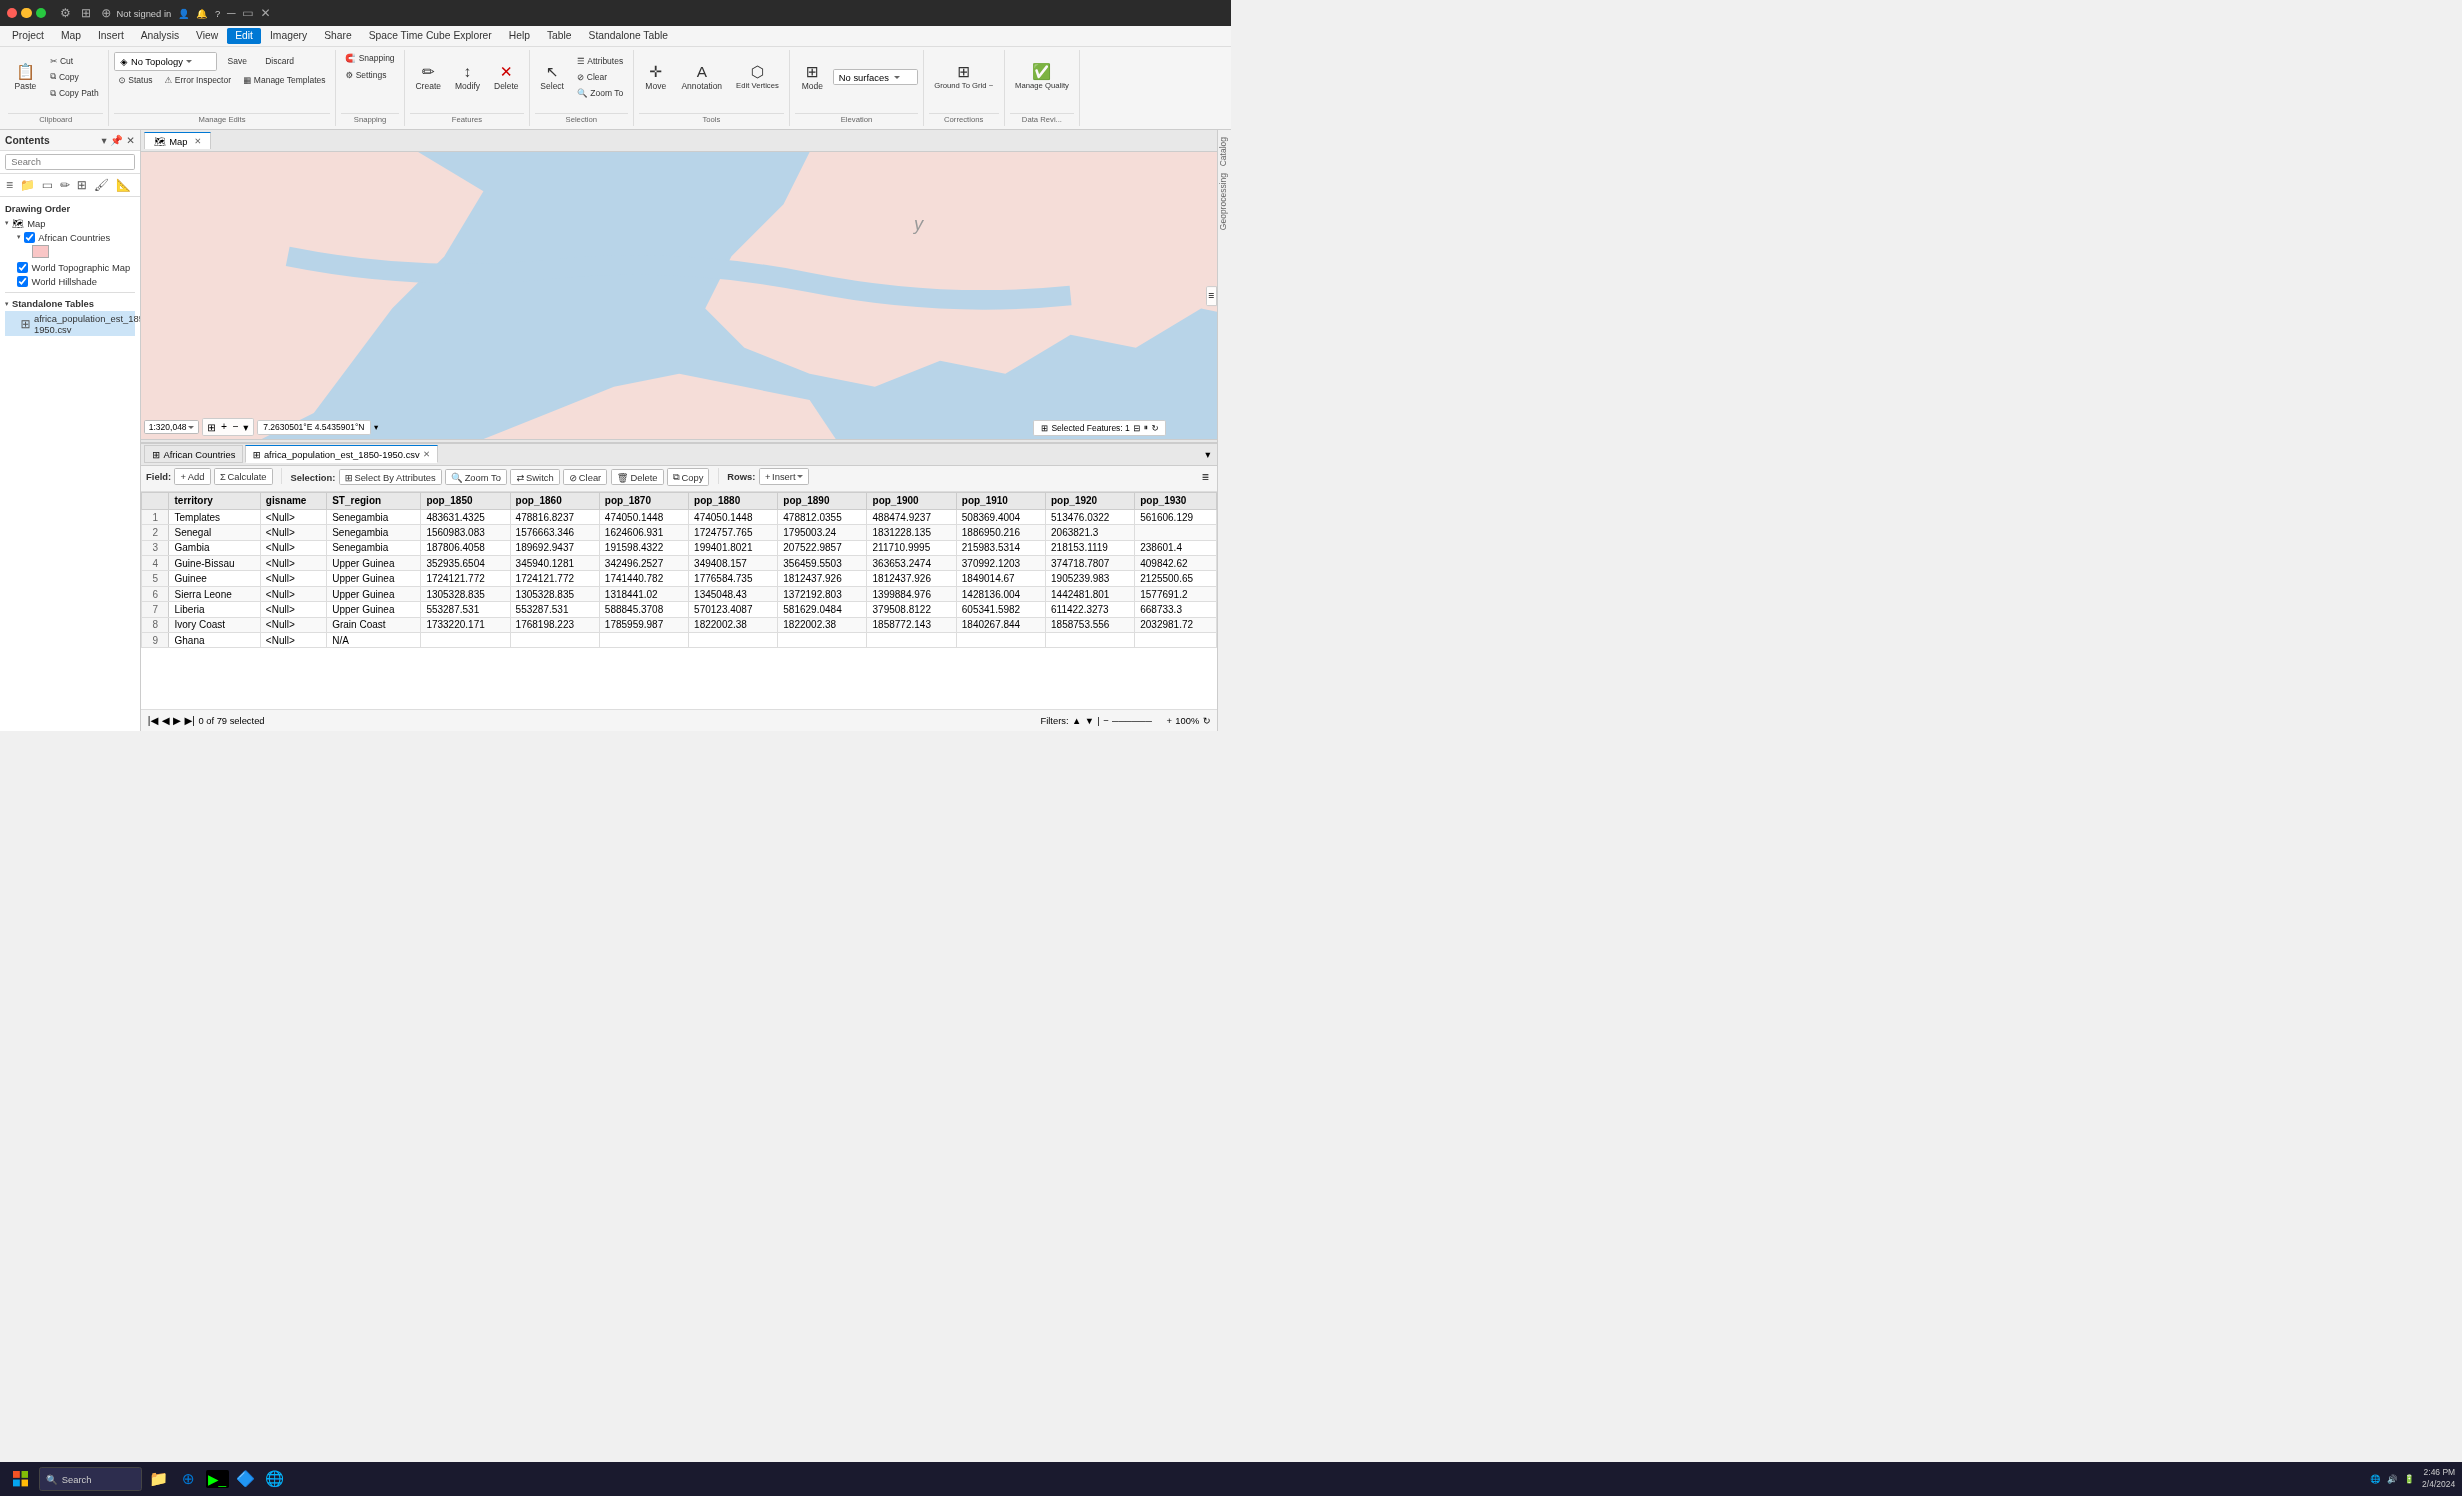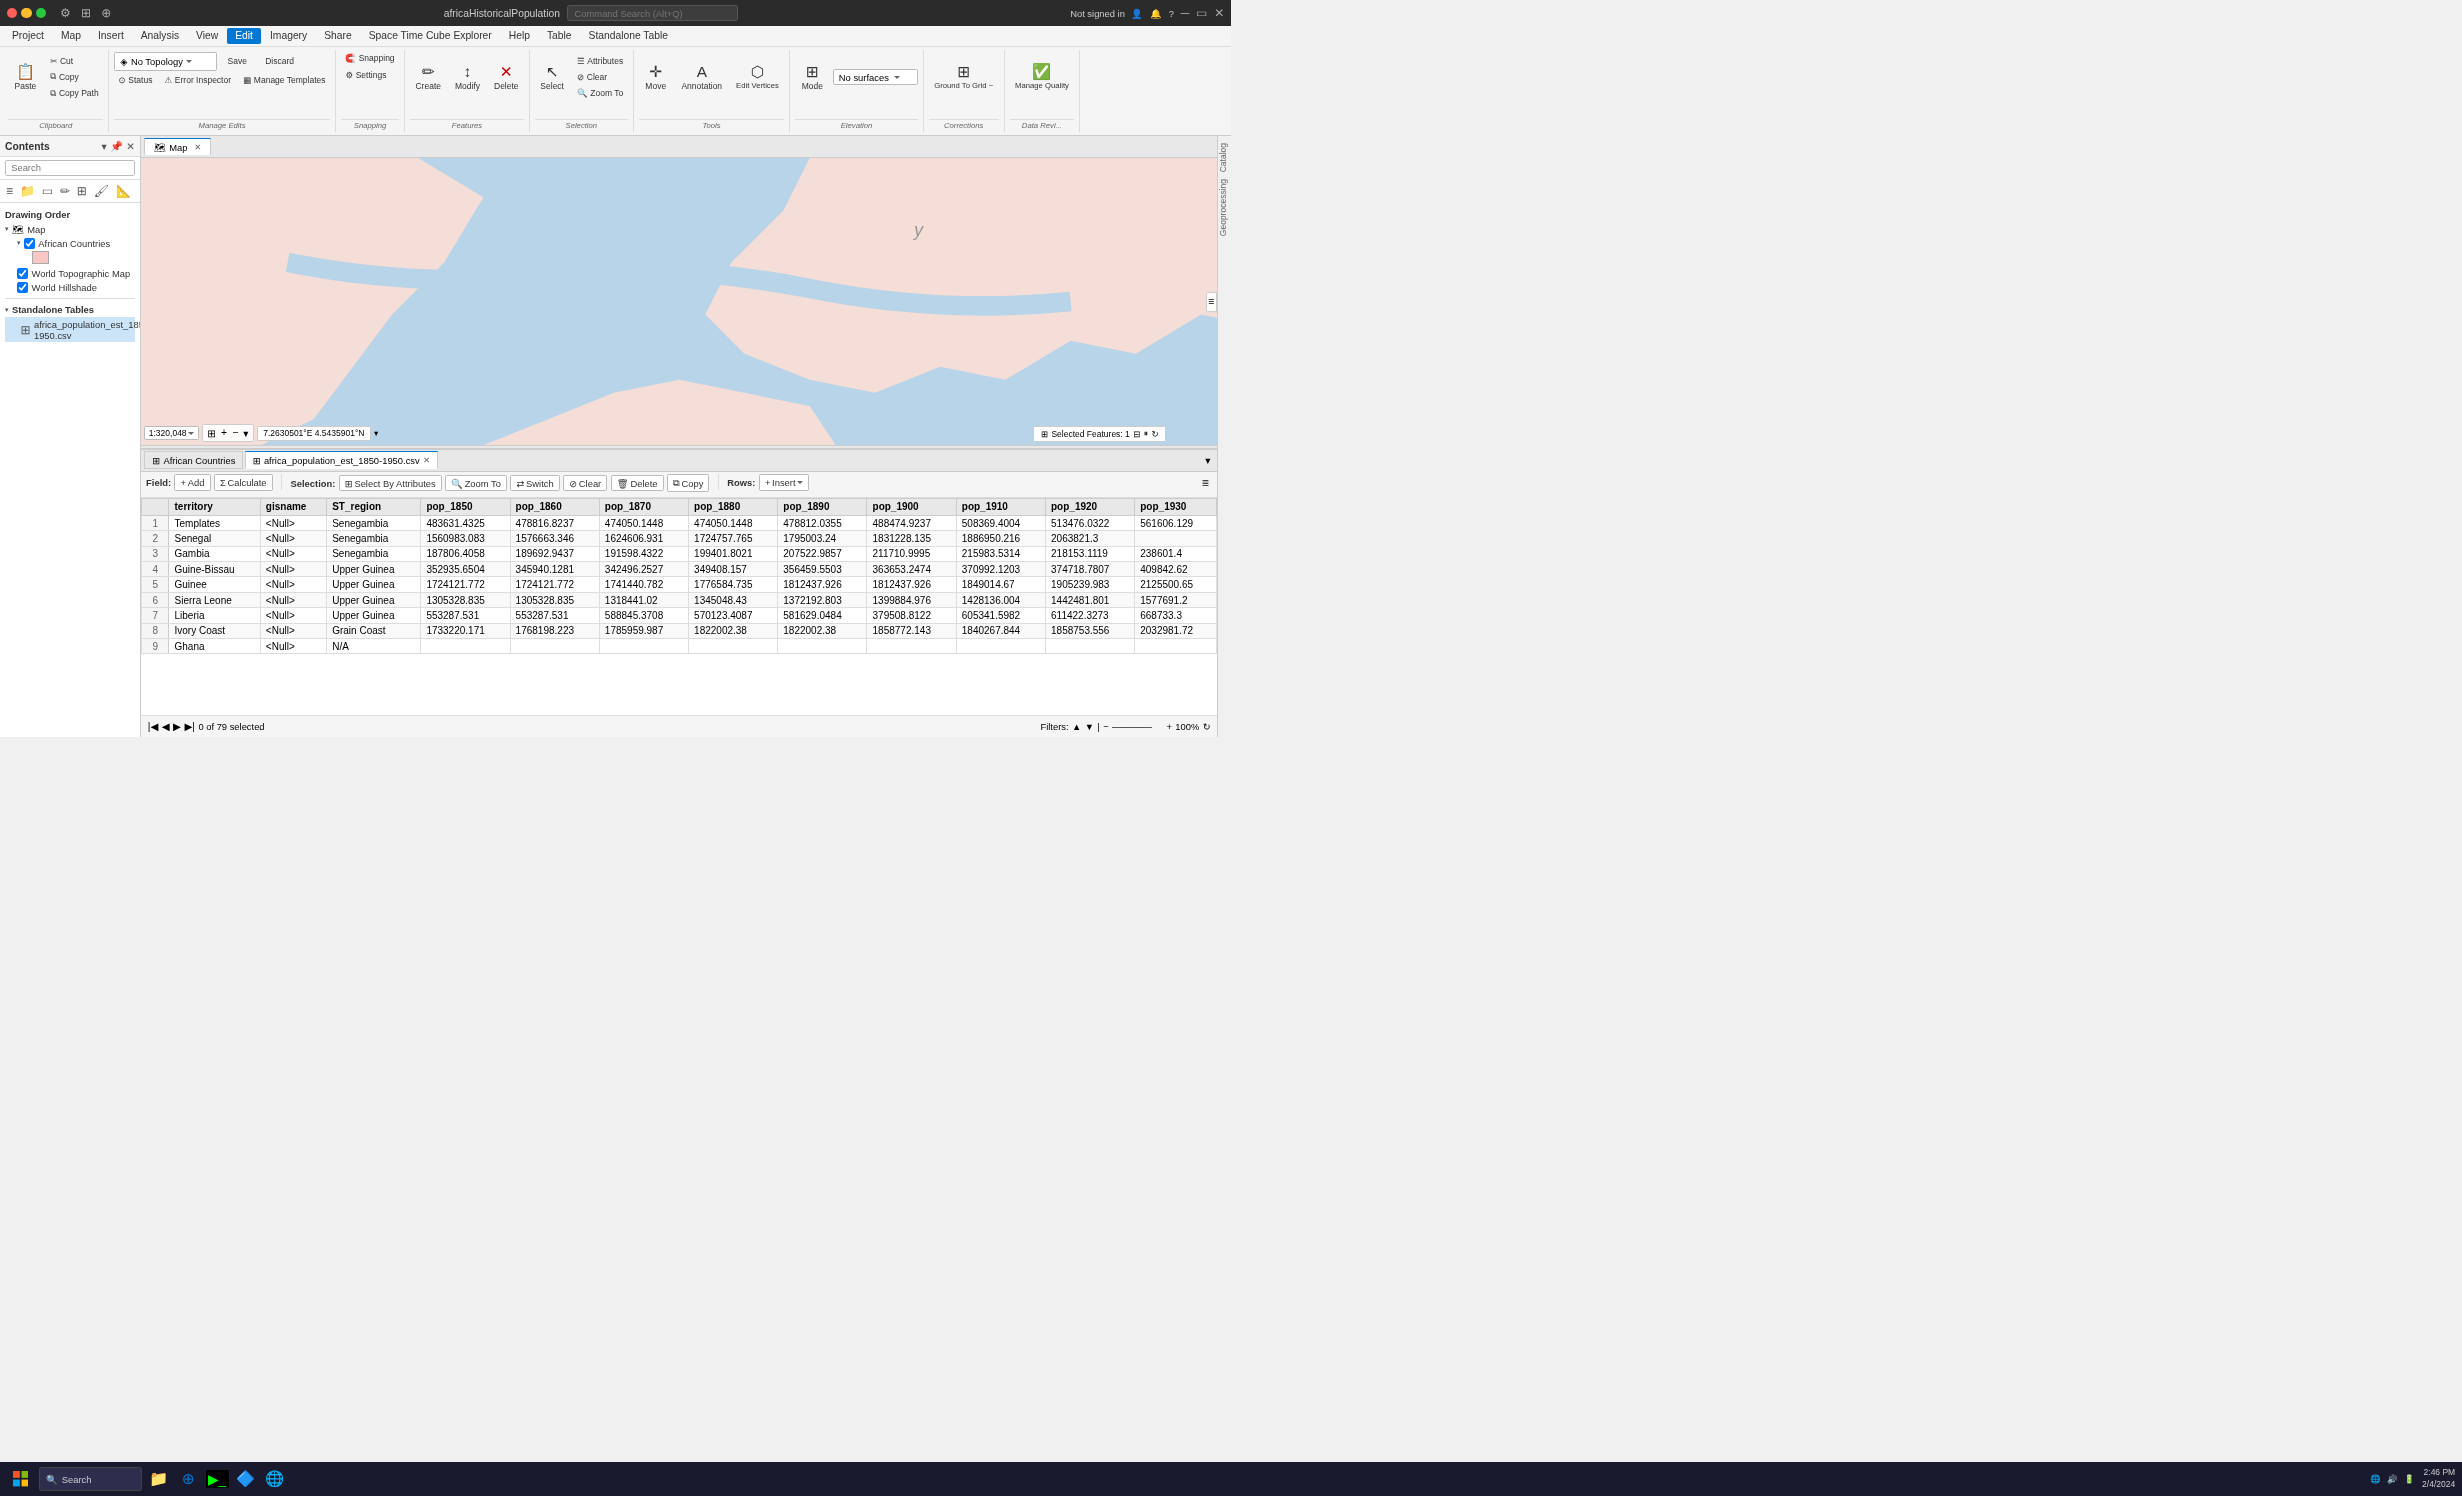--- a/index.html
+++ b/index.html
@@ -23,21 +23,21 @@
     .menubar { height: 20.5px; background: #f5f5f5; display: flex; align-items: center; border-bottom: 0.9px solid #ddd; padding: 0 3.4px; }
     .menu-item { padding: 2.6px 8.5px; font-size: 10.3px; color: #333; cursor: pointer; border-radius: 1.7px; }
     .menu-item:hover, .menu-item.active { background: #0078d4; color: white; }
     .menu-item.active { background: #0078d4; color: white; }
 
     
     .ribbon { background: #f5f5f5; border-bottom: 0.9px solid #ccc; padding: 1.7px 0; }
     .ribbon-row { display: flex; align-items: stretch; min-height: 60px; padding: 1.7px 3.4px; gap: 0; }
     .ribbon-group { display: flex; flex-direction: column; border-right: 0.9px solid #ddd; padding: 1.7px 5.1px; min-width: fit-content; }
     .ribbon-group-content { display: flex; align-items: center; gap: 3.4px; flex: 1; }
-    .ribbon-group-label { font-size: 7.7px; color: #666; text-align: center; margin-top: 16px; padding-top: 1.7px; border-top: 0.9px solid #ddd; font-style: italic; }
+    .ribbon-group-label { font-size: 7.7px; color: #666; text-align: center; margin-top: 10px; padding-top: 1.7px; border-top: 0.9px solid #ddd; }
     .ribbon-btn { display: flex; flex-direction: column; align-items: center; justify-content: center; padding: 2.6px 4.3px; cursor: pointer; border-radius: 1.7px; min-width: 34px; font-size: 8.5px; color: #333; border: 0.9px solid transparent; gap: 1.7px; }
     .ribbon-btn-icon { font-size: 15.4px; line-height: 1; }
     .ribbon-btn-large { min-height: 51px; }
     .ribbon-dropdown { display: flex; align-items: center; border: 0.9px solid #bbb; background: white; padding: 1.7px 5.1px; border-radius: 1.7px; cursor: pointer; font-size: 9.4px; gap: 3.4px; height: 19px; }
     .ribbon-small-btns { display: flex; flex-direction: column; gap: 1.7px; }
     .ribbon-small-btn { font-size: 8.5px; color: #333; padding: 0.9px 3.4px; cursor: pointer; border-radius: 1.7px; border: 0.9px solid transparent; white-space: nowrap; display: flex; align-items: center; gap: 2.6px; }
 
     
     .main-layout { display: flex; height: calc(748px - 26px - 20.5px - 67px); }
 
@@ -112,24 +112,20 @@
 <div class="titlebar">
   <div class="titlebar-dots">
     <div class="dot dot-red"></div>
     <div class="dot dot-yellow"></div>
     <div class="dot dot-green"></div>
   </div>
   <div class="titlebar-icons">
     <span class="titlebar-icon">⚙</span>
     <span class="titlebar-icon">⊞</span>
     <span class="titlebar-icon">⊕</span>
-  </div>
-  <div class="titlebar-title">
-    <span>africaHistoricalPopulation</span>
-    <input class="titlebar-search" type="text" placeholder="Command Search (Alt+Q)" style="">
   </div>
   <div class="titlebar-right">
     <span>Not signed in</span>
     <span>👤</span>
     <span>🔔</span>
     <span>?</span>
     <span class="titlebar-btn">─</span>
     <span class="titlebar-btn">▭</span>
     <span class="titlebar-btn">✕</span>
   </div>

